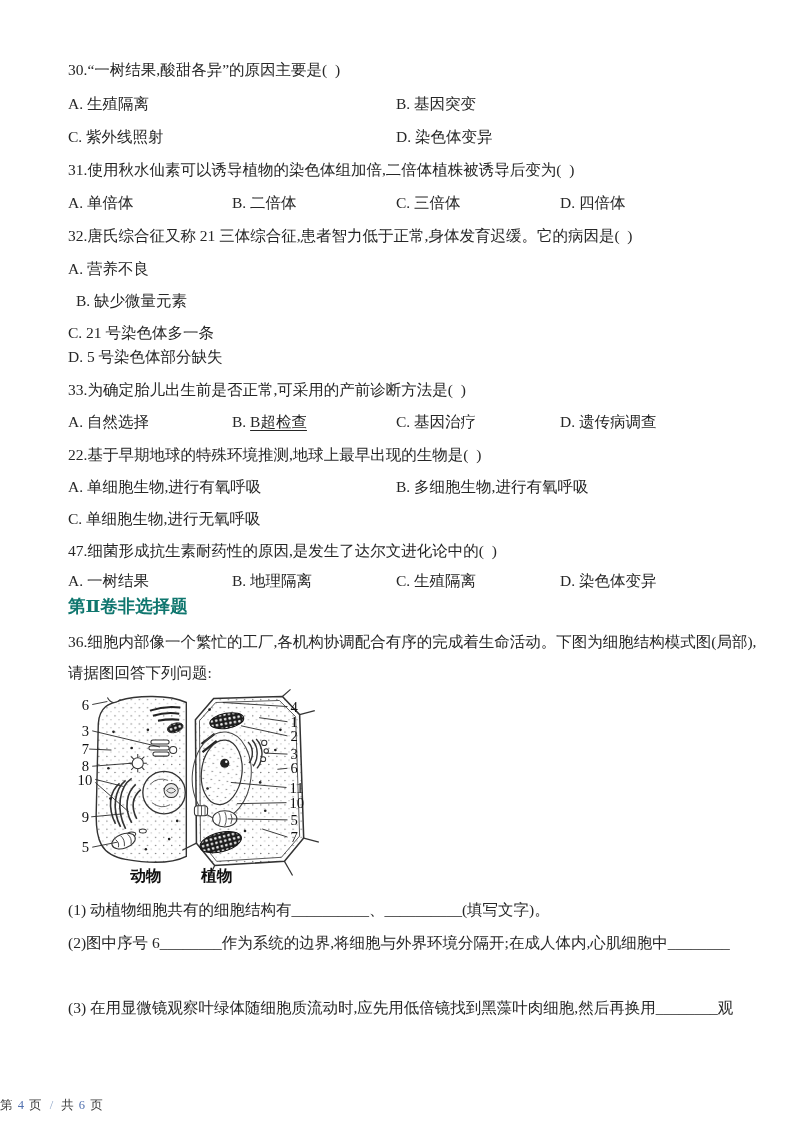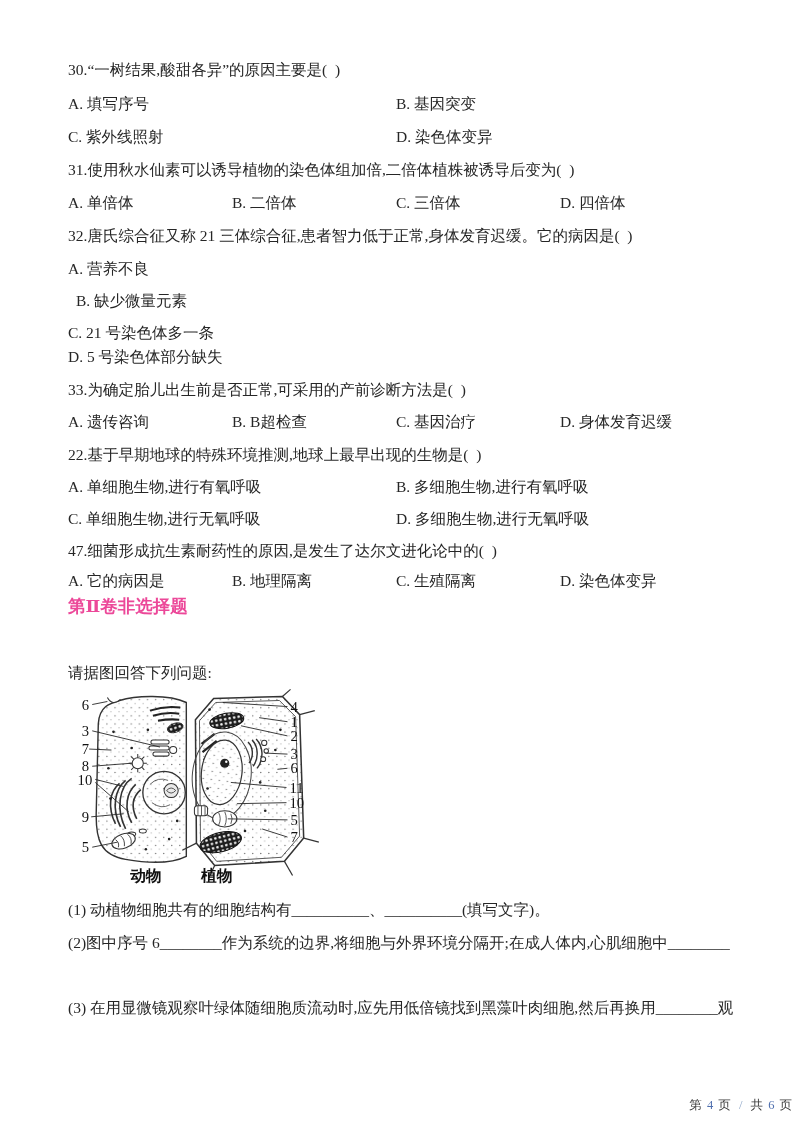--- a/index.html
+++ b/index.html
@@ -1,70 +1,70 @@
 <!DOCTYPE html>
 <html><head>
 <meta charset="utf-8">
 <style>
   html,body{margin:0;padding:0;background:#fff;}
   .page{position:relative;width:793px;height:1122px;background:#ffffff;overflow:hidden;
         font-family:"Liberation Serif","DejaVu Serif",serif;color:#262626;}
   .line{position:absolute;white-space:pre;font-size:15.5px;line-height:1.25;}
-  .sec{font-weight:bold;font-size:17.5px;color:#ec4899;}
-  .ul{text-underline-offset:3px;}
-  .footer{position:absolute;left:0;top:1097px;width:793px;text-align:right;font-size:12.5px;
+  .sec{font-weight:bold;font-size:17.5px;color:#0f766e;}
+  .ul{text-decoration:underline;text-underline-offset:3px;}
+  .footer{position:absolute;left:0;top:1097px;width:793px;text-align:left;font-size:12.5px;
           letter-spacing:1px;color:#3a3a3a;}
   .footer .num{color:#4f6fae;}
   .footer .sep{color:#8ea6c8;padding:0 3px;}
   .diagram-wrap{position:absolute;left:73px;top:688px;width:258px;height:200px;}
   svg text{font-family:"Liberation Serif","DejaVu Serif",serif;}
 </style>
 </head>
 <body>
 
 <div class="page">
 
   <div class="line" style="left:68px;top:60px">30.“一树结果,酸甜各异”的原因主要是(  )</div>
-  <div class="line" style="left:68px;top:94px">A. 填写序号</div>
+  <div class="line" style="left:68px;top:94px">A. 生殖隔离</div>
   <div class="line" style="left:396px;top:94px">B. 基因突变</div>
   <div class="line" style="left:68px;top:127px">C. 紫外线照射</div>
   <div class="line" style="left:396px;top:127px">D. 染色体变异</div>
 
   <div class="line" style="left:68px;top:160px">31.使用秋水仙素可以诱导植物的染色体组加倍,二倍体植株被诱导后变为(  )</div>
   <div class="line" style="left:68px;top:193px">A. 单倍体</div>
   <div class="line" style="left:232px;top:193px">B. 二倍体</div>
   <div class="line" style="left:396px;top:193px">C. 三倍体</div>
   <div class="line" style="left:560px;top:193px">D. 四倍体</div>
 
   <div class="line" style="left:68px;top:226px">32.唐氏综合征又称 21 三体综合征,患者智力低于正常,身体发育迟缓。它的病因是(  )</div>
   <div class="line" style="left:68px;top:259px">A. 营养不良</div>
   <div class="line" style="left:76px;top:291px">B. 缺少微量元素</div>
   <div class="line" style="left:68px;top:323px">C. 21 号染色体多一条</div>
   <div class="line" style="left:68px;top:347px">D. 5 号染色体部分缺失</div>
 
   <div class="line" style="left:68px;top:380px">33.为确定胎儿出生前是否正常,可采用的产前诊断方法是(  )</div>
-  <div class="line" style="left:68px;top:412px">A. 遗传咨询</div>
+  <div class="line" style="left:68px;top:412px">A. 自然选择</div>
   <div class="line" style="left:232px;top:412px"><span>B. </span><span class="ul">B超检查</span></div>
   <div class="line" style="left:396px;top:412px">C. 基因治疗</div>
-  <div class="line" style="left:560px;top:412px">D. 身体发育迟缓</div>
+  <div class="line" style="left:560px;top:412px">D. 遗传病调查</div>
 
   <div class="line" style="left:68px;top:445px">22.基于早期地球的特殊环境推测,地球上最早出现的生物是(  )</div>
   <div class="line" style="left:396px;top:477px">B. 多细胞生物,进行有氧呼吸</div>
   <div class="line" style="left:68px;top:477px">A. 单细胞生物,进行有氧呼吸</div>
   <div class="line" style="left:68px;top:509px">C. 单细胞生物,进行无氧呼吸</div>
-  <div class="line" style="left:396px;top:509px">D. 多细胞生物,进行无氧呼吸</div>
 
   <div class="line" style="left:68px;top:541px">47.细菌形成抗生素耐药性的原因,是发生了达尔文进化论中的(  )</div>
-  <div class="line" style="left:68px;top:571px">A. 它的病因是</div>
+  <div class="line" style="left:68px;top:571px">A. 一树结果</div>
   <div class="line" style="left:232px;top:571px">B. 地理隔离</div>
   <div class="line" style="left:396px;top:571px">C. 生殖隔离</div>
   <div class="line" style="left:560px;top:571px">D. 染色体变异</div>
 
   <div class="line sec" style="left:68px;top:596px">第Ⅱ卷非选择题</div>
 
+  <div class="line" style="left:68px;top:632px">36.细胞内部像一个繁忙的工厂,各机构协调配合有序的完成着生命活动。下图为细胞结构模式图(局部),</div>
   <div class="line" style="left:68px;top:663px">请据图回答下列问题:</div>
 
   <div class="diagram-wrap">
     <svg viewBox="0 0 255 195" width="258" height="200">
       <defs>
         <pattern id="stip" width="8" height="8" patternUnits="userSpaceOnUse">
           <circle cx="1.6" cy="2.2" r="0.6" fill="#555"></circle>
           <circle cx="5.4" cy="6" r="0.5" fill="#777"></circle>
         </pattern>
         <pattern id="chloro" width="4.5" height="4.5" patternUnits="userSpaceOnUse">

